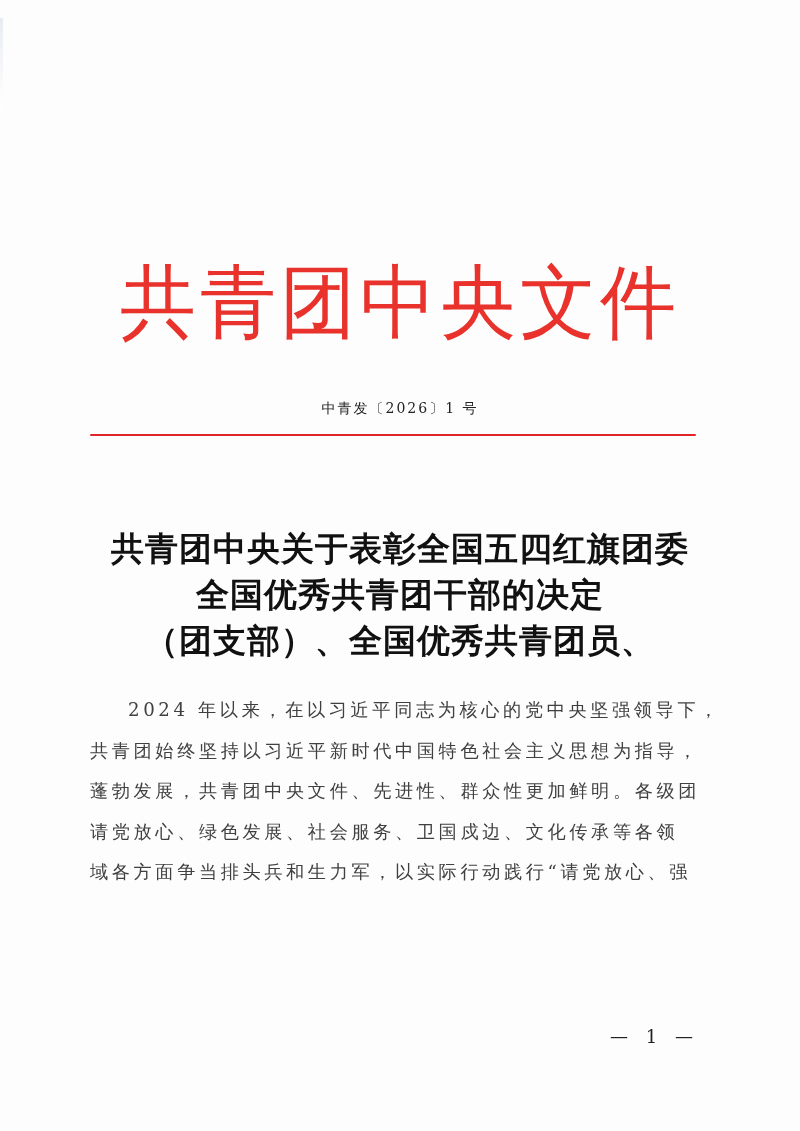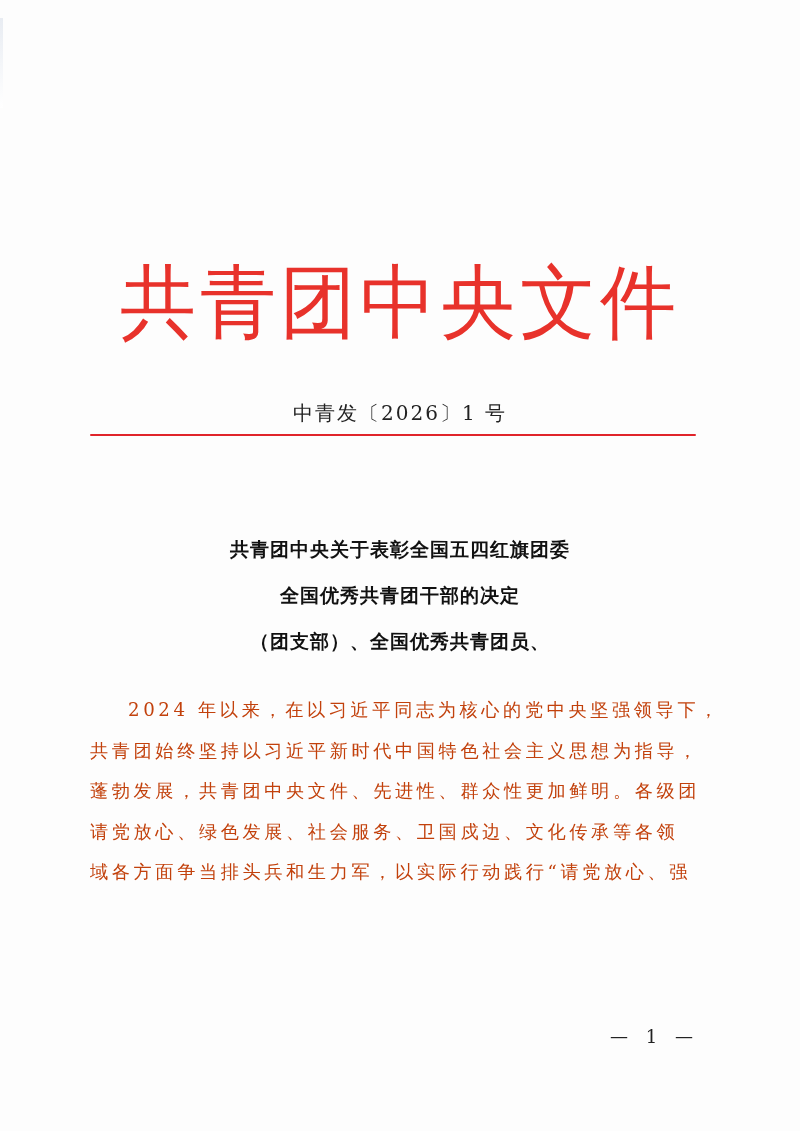--- a/index.html
+++ b/index.html
@@ -44,56 +44,56 @@
       line-height: 1;
       color: #e8322b;
       transform: scaleY(1.06);
     }
     .doc-number {
       position: absolute;
       left: 0;
       width: 800px;
       top: 400px;
       text-align: center;
-      font-size: 20px;
+      font-size: 14px;
       letter-spacing: 2px;
       color: #222;
     }
     .red-rule {
       position: absolute;
       left: 90px;
       width: 606px;
       top: 434px;
       height: 2px;
       background: #e0242a;
       border-radius: 1px;
     }
     .title-block {
       position: absolute;
       left: 0;
       width: 800px;
       top: 526px;
       text-align: center;
       font-family: "DejaVu Sans", "Liberation Sans", sans-serif;
       font-weight: bold;
-      font-size: 19px;
+      font-size: 33px;
       color: #111;
     }
     .title-line {
       height: 46px;
       line-height: 46px;
       letter-spacing: 1px;
     }
     .body-text {
       position: absolute;
       left: 90px;
       width: 616px;
       top: 690px;
       font-size: 18.2px;
-      color: #c2410c;
+      color: #404040;
     }
     .body-line {
       height: 40.5px;
       line-height: 40.5px;
       white-space: nowrap;
       letter-spacing: 3.6px;
     }
     .body-line.first {
       padding-left: 38px;
     }

